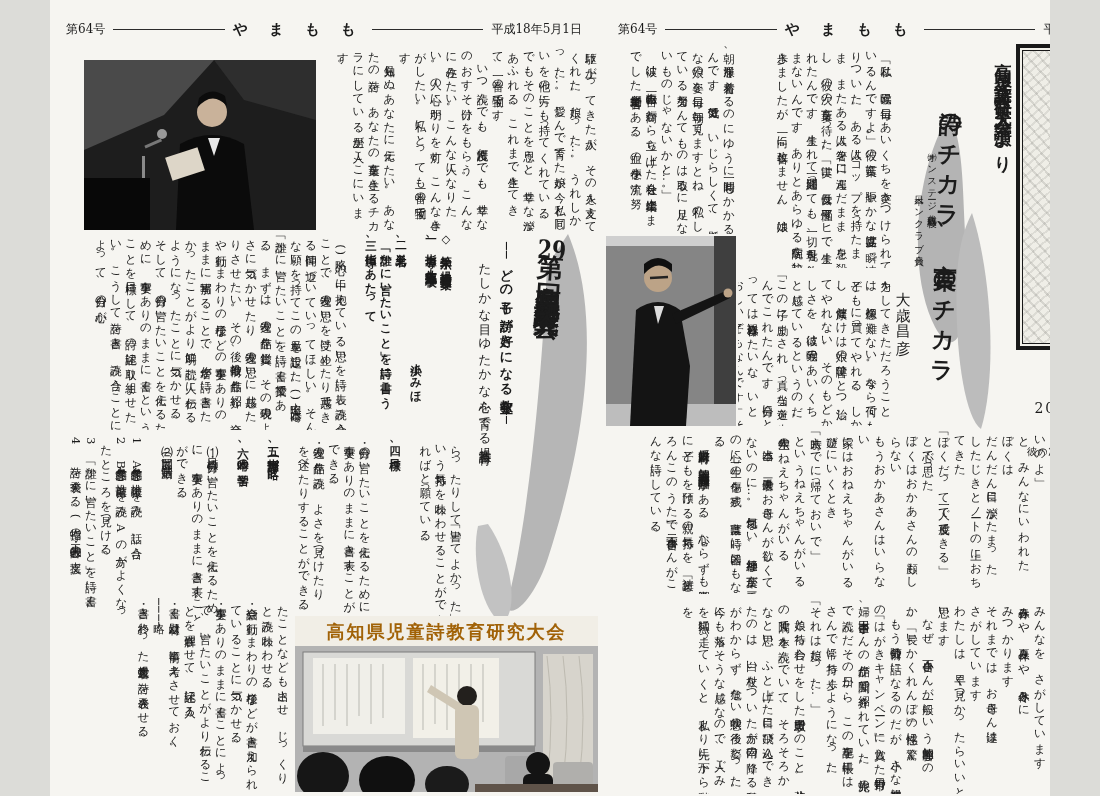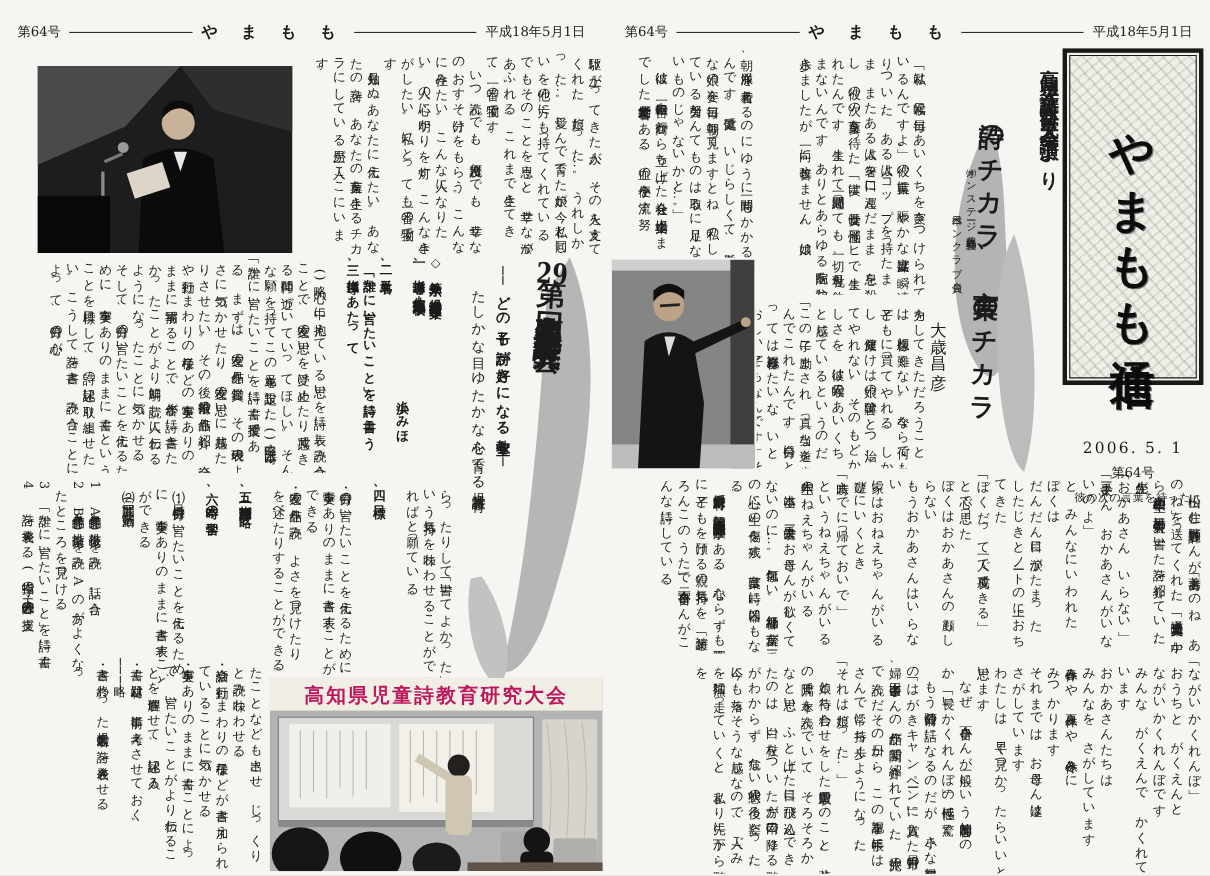--- a/index.html
+++ b/index.html
@@ -1,16 +1,16 @@
 <!DOCTYPE html>
 <html><head>
 <meta charset="utf-8">
 <style>
   html,body{margin:0;padding:0;background:#dcdcd8;}
-  .sheet{position:relative;width:1100px;height:796px;background:#f6f5f1;margin:0 auto;
+  .sheet{position:relative;width:1000px;height:796px;background:#f6f5f1;margin:0 auto;
          font-family:"DejaVu Serif","Liberation Serif",serif;color:#1b1b1b;overflow:hidden;}
   
   .pagehead{position:absolute;top:20px;display:flex;align-items:center;gap:8px;font-size:12px;color:#1a1a1a;}
   .pagehead .rule{flex:1;border-top:1.6px solid #2b2b2b;height:0;}
   .pagehead .ph-title{font-size:14.5px;font-weight:bold;letter-spacing:8px;}
   
   .vt{position:absolute;writing-mode:vertical-rl;text-orientation:mixed;white-space:pre-line;
       overflow:hidden;line-height:15.5px;font-size:11.5px;letter-spacing:0.8px;}
   .vt div{white-space:pre-line;}
   .gothic{font-family:"DejaVu Sans","Liberation Sans",sans-serif;font-weight:bold;}
@@ -39,21 +39,21 @@
   .masthead-meta{position:absolute;left:966px;top:356px;width:128px;text-align:center;}
   .masthead-meta .m-date{font-size:14px;letter-spacing:2px;margin-top:44px;}
   .masthead-meta .m-issue{font-size:12px;margin-top:6px;}
   .masthead-meta .m-org{font-size:10px;margin-top:6px;letter-spacing:0.5px;}
   
   .photo{position:absolute;overflow:hidden;}
   .photo svg{display:block;}
   .classroom-banner{position:absolute;left:247px;top:618px;width:299px;height:28px;
                     display:flex;align-items:center;justify-content:center;
                     font-family:"DejaVu Sans","Liberation Sans",sans-serif;font-weight:bold;
-                    font-size:18px;letter-spacing:2px;color:#be185d;}
+                    font-size:18px;letter-spacing:2px;color:#a16207;}
   .swoosh{position:absolute;}
   .tcy{text-combine-upright:all;}
 </style>
 </head>
 <body>
 
 <div class="sheet">
 
   <div class="pagehead" style="left:16px;width:516px;">
     <span>第64号</span>

